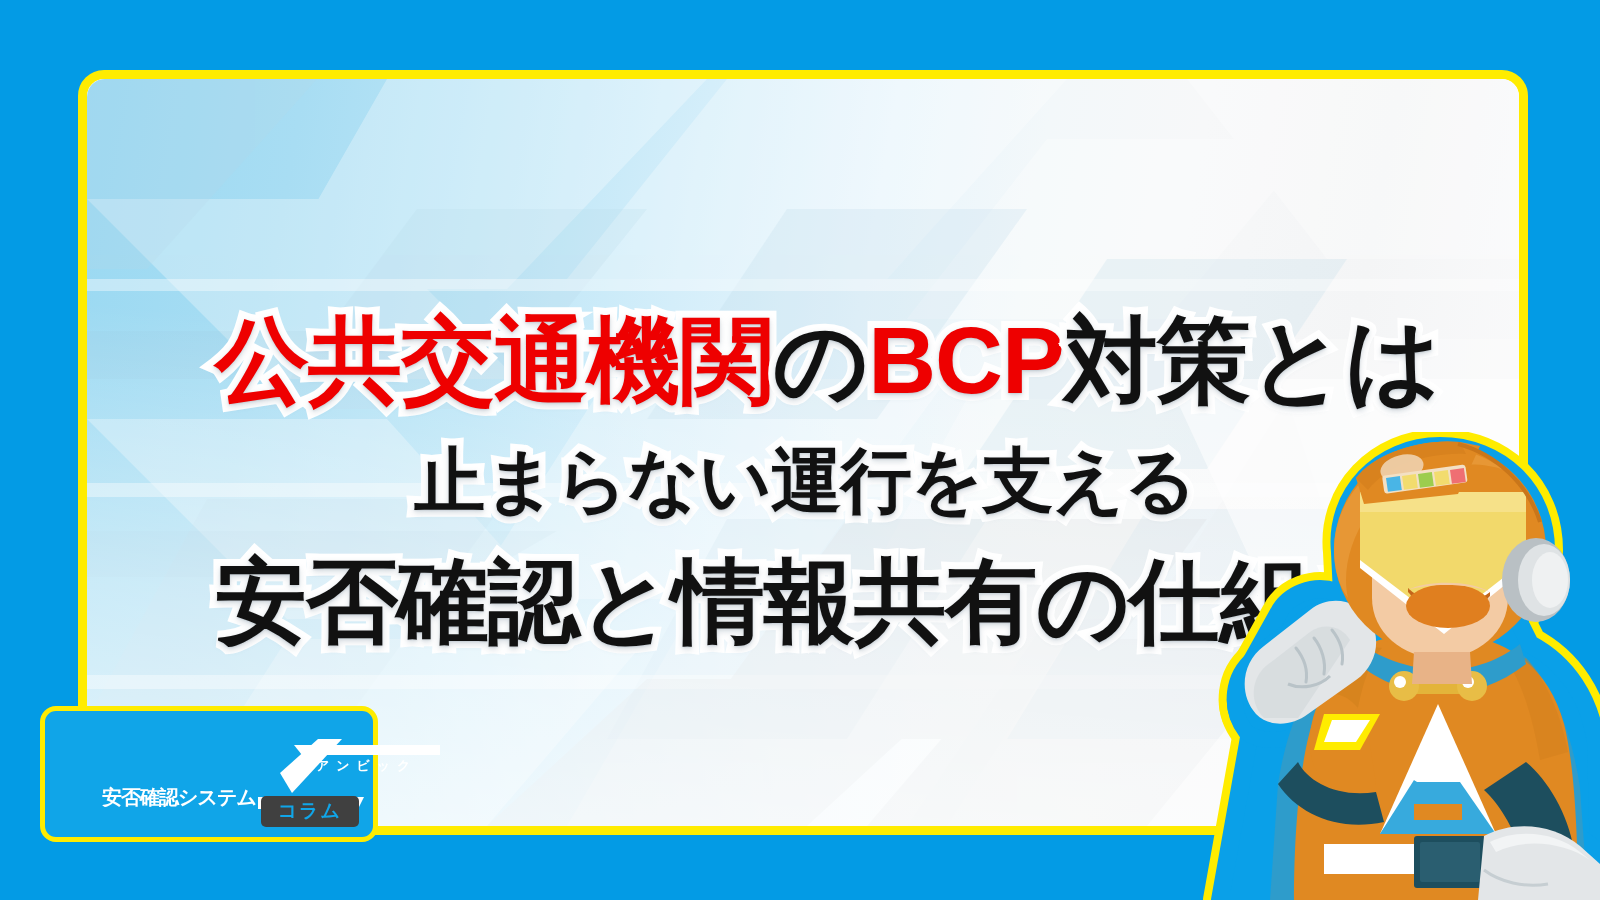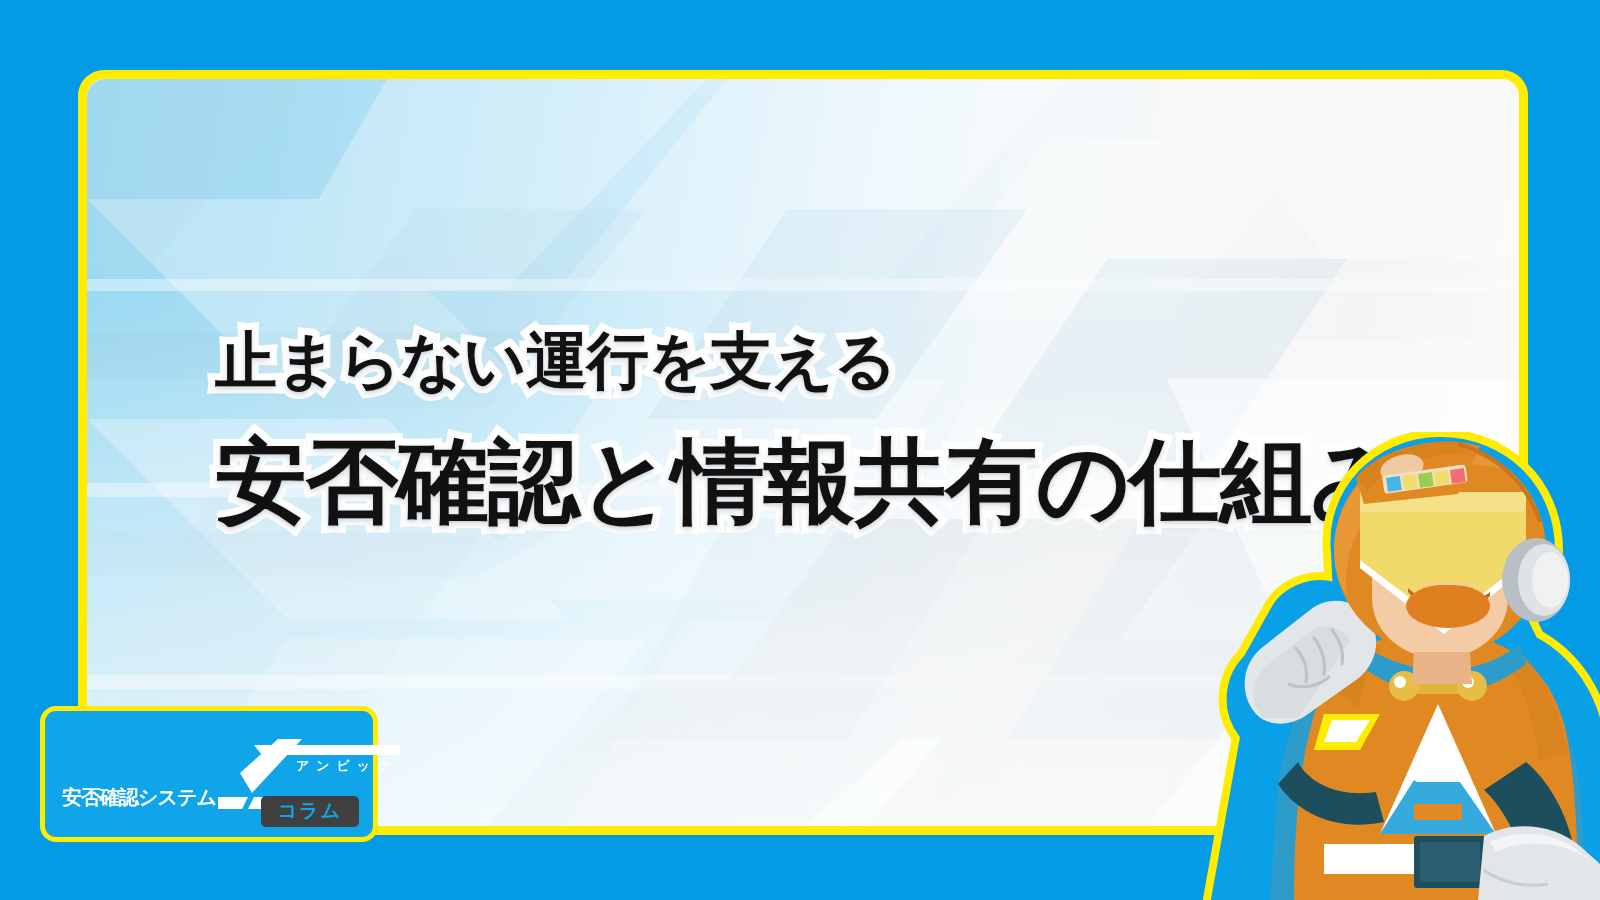--- a/index.html
+++ b/index.html
@@ -72,21 +72,21 @@
     letter-spacing:-1px;
     white-space:nowrap;
     color:#111111;
     -webkit-text-stroke:14px #ffffff;
     paint-order:stroke fill;
     text-shadow:
        0 3px 6px rgba(120,140,155,.30),
        0 1px 2px rgba(120,140,155,.25);
   }
   .hl-line .red { color:#ee0000; }
-  .hl-line.l2 { font-size:62px; }
+  .hl-line.l2 { font-size:71px;text-align:center; }
   .hl-line.l3 { font-size:92px; }
 
   
   #logo-panel {
     position:absolute;
     left:40px; top:706px;
     width:338px; height:136px;
     background:#10a5e8;
     border:5px solid #ffec00;
     border-radius:16px;
@@ -98,36 +98,36 @@
     display:flex; align-items:flex-end; gap:0;
   }
   .logo-jp {
     color:#ffffff;
     font-weight:900;
     font-size:20px;
     letter-spacing:-1px;
     line-height:1;
     white-space:nowrap;
     padding-bottom:6px;
+    margin-left:40px;
   }
   .logo-slash-wrap {
     position:relative;
     margin-left:2px;
     width:190px; height:74px;
   }
   .logo-slash-wrap svg { position:absolute; left:0; top:0; }
   .logo-furigana {
     position:absolute;
     left:58px; top:18px;
     color:#ffffff;
     font-size:13px;
     font-weight:700;
     letter-spacing:7px;
     white-space:nowrap;
-    margin-left:20px;
   }
   .logo-anpic {
     position:absolute;
     left:44px; top:26px;
     color:#ffffff;
     font-size:52px;
     font-weight:900;
     letter-spacing:-1px;
     line-height:1;
     white-space:nowrap;
@@ -206,20 +206,21 @@
           </g>
           <g fill="#ffffff" opacity="0.55">
             <polygon points="1080,300 1432,300 1432,560 1200,560"></polygon>
             <polygon points="1180,600 1432,600 1432,747 1060,747"></polygon>
           </g>
         </svg>
       </div>
       <div class="bg-grad2"></div>
 
       <div id="headline">
+        <div class="hl-line l1"><span class="red">公共交通機関</span><span>の</span><span class="red">BCP</span><span>対策とは</span></div>
         <div class="hl-line l2">止まらない運行を支える</div>
         <div class="hl-line l3">安否確認と情報共有の仕組み</div>
       </div>
 
     </div>
   </div>
 
   <div id="logo-panel">
     <div class="logo-row">
       <div class="logo-jp">安否確認システム</div>

